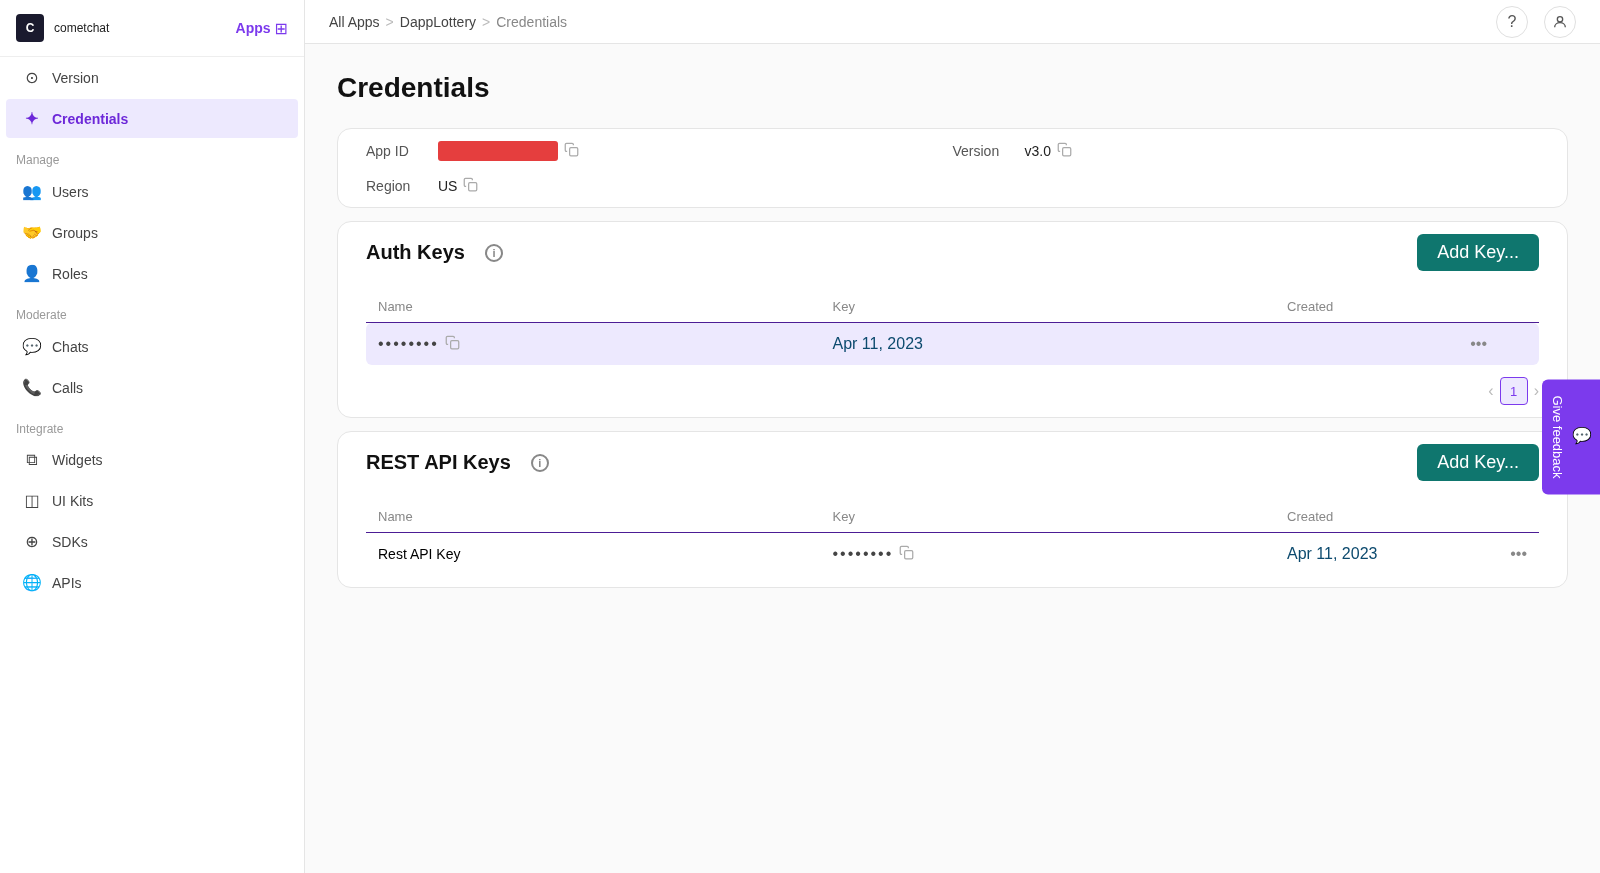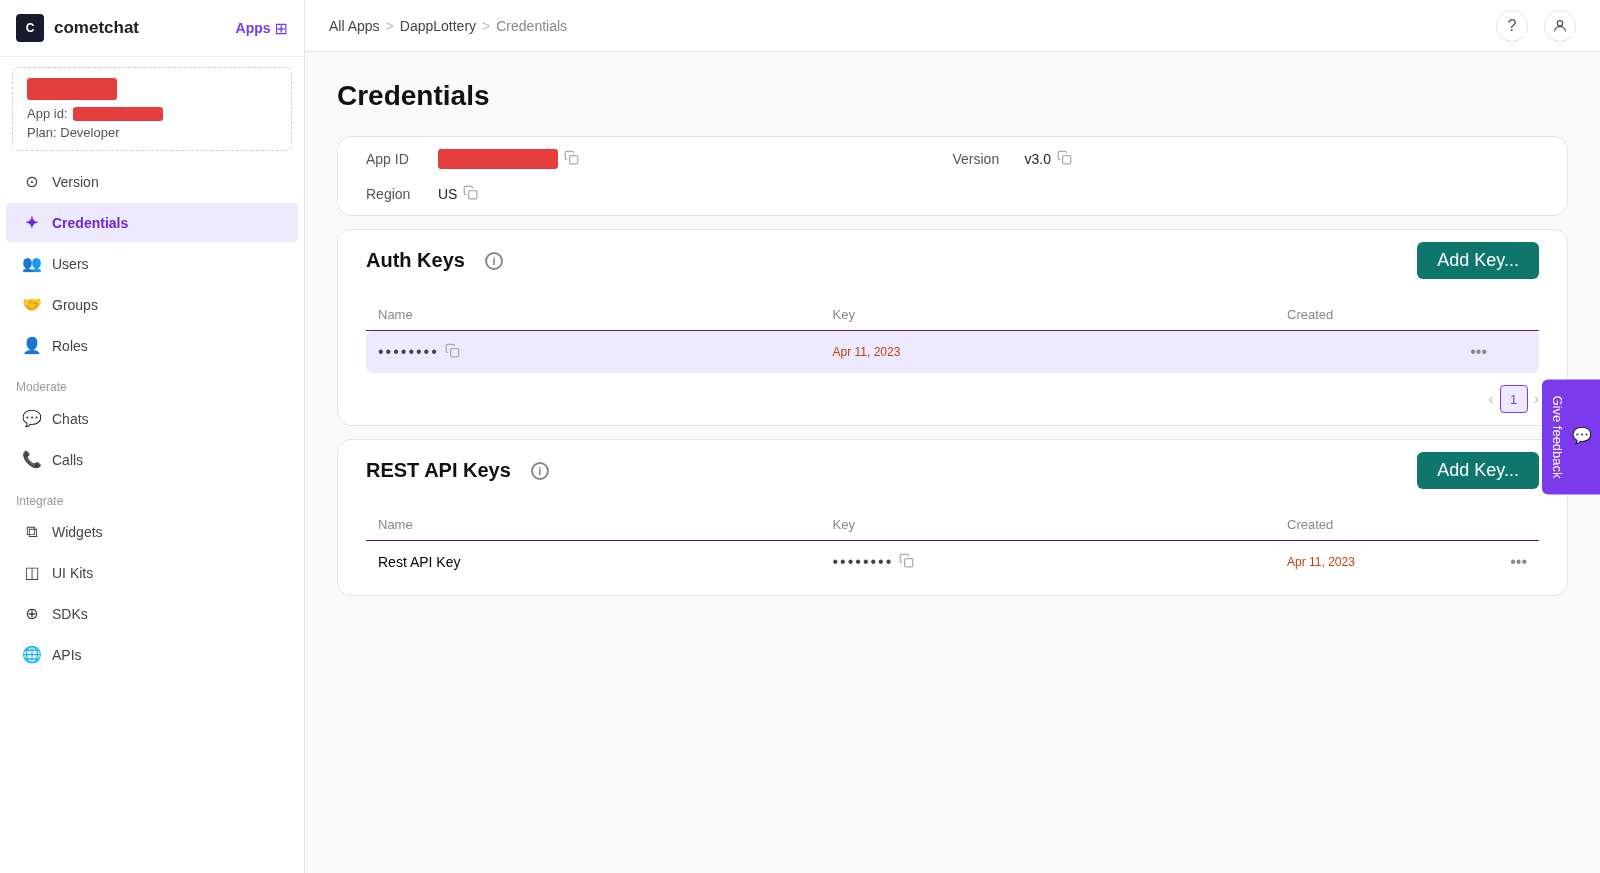--- a/index.html
+++ b/index.html
@@ -27,21 +27,21 @@
 
     .logo-icon {
       width: 28px; height: 28px;
       background: #1a1a2e;
       border-radius: 4px;
       display: flex; align-items: center; justify-content: center;
       color: white; font-size: 12px; font-weight: bold;
     }
 
     .logo-text {
-      font-size: 17px; font-weight: 700; color: #222;
+      font-size: 12px; font-weight: 400; color: #222;
     }
 
     .apps-nav {
       margin-left: auto;
       display: flex; align-items: center; gap: 4px;
     }
 
     .apps-label {
       color: #7c3aed; font-weight: 600; font-size: 14px;
     }
@@ -106,21 +106,21 @@
       display: flex;
       flex-direction: column;
       overflow-y: auto;
       background: #fafafa;
     }
 
     #topbar {
       background: #fff;
       border-bottom: 1px solid #e5e5e5;
       padding: 0 24px;
-      height: 52px;
+      height: 44px;
       display: flex;
       align-items: center;
       justify-content: space-between;
     }
 
     .breadcrumb {
       display: flex; align-items: center; gap: 6px;
       font-size: 14px; color: #888;
     }
 
@@ -225,21 +225,21 @@
       grid-template-columns: 1fr 1fr 200px 40px;
       padding: 12px 12px;
       align-items: center;
       border-radius: 6px;
     }
 
     .table-row.highlighted { background: #ede9fe; }
 
     .key-dots { color: #444; font-size: 16px; letter-spacing: 2px; }
 
-    .date-text { color: #c2410c; font-size: 12px; }
+    .date-text { color: #0c4a6e; font-size: 16px; }
 
     .more-icon { color: #888; cursor: pointer; font-size: 16px; text-align: right; }
 
     .pagination {
       display: flex; align-items: center; justify-content: flex-end;
       padding: 12px 0 0;
       gap: 6px;
     }
 
     .page-btn {
@@ -284,38 +284,31 @@
     <div class="logo-icon">
       <span>C</span>
     </div>
     <span class="logo-text">cometchat</span>
     <div class="apps-nav">
       <span class="apps-label">Apps</span>
       <span class="apps-grid-icon">⊞</span>
     </div>
   </div>
 
-  <div class="app-info-box">
-    <div class="app-name-redacted"></div>
-    <div class="app-id-row">
-      <span class="app-id-label">App id:</span>
-      <div class="app-id-redacted"></div>
-    </div>
-    <div class="app-plan">Plan: Developer</div>
-  </div>
 
   <div class="nav-item">
     <span class="nav-icon">⊙</span>
     <span>Version</span>
   </div>
   <div class="nav-item active">
     <span class="nav-icon">✦</span>
     <span>Credentials</span>
   </div>
 
+  <div class="nav-section-label">Manage</div>
   <div class="nav-item">
     <span class="nav-icon">👥</span>
     <span>Users</span>
   </div>
   <div class="nav-item">
     <span class="nav-icon">🤝</span>
     <span>Groups</span>
   </div>
   <div class="nav-item">
     <span class="nav-icon">👤</span>

